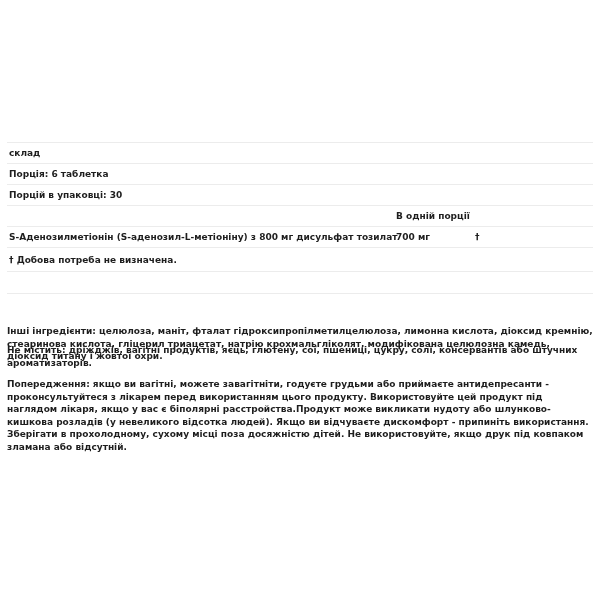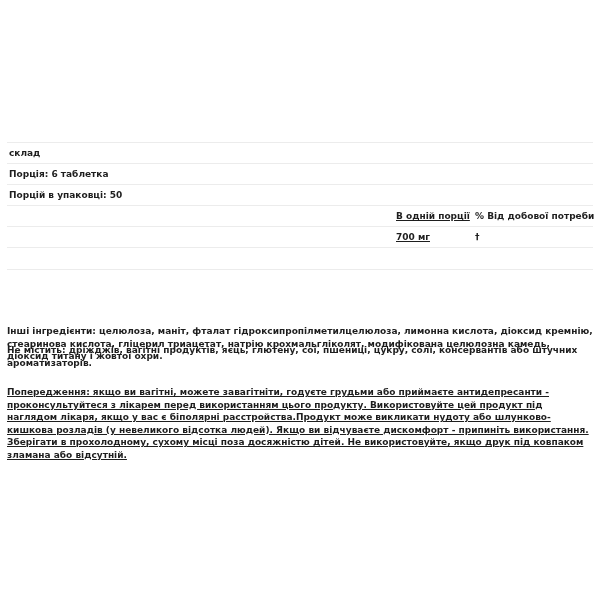--- a/index.html
+++ b/index.html
@@ -17,51 +17,54 @@
     height: 21px;
     font-size: 9px;
     font-weight: bold;
     line-height: 21px;
     padding-left: 2px;
     box-sizing: border-box;
     white-space: nowrap;
   }
   .row.last { border-bottom: 1px solid #ececec; }
   .row.tall { height: 24px; line-height: 24px; }
-  .col-a { position: absolute; left: 389px; top: 0; text-decoration: underline; }
+  .col-a { position: absolute; left: 389px; top: 0; }
   .col-b { position: absolute; left: 468px; top: 0; }
   .spacer { height: 23px; }
   .para {
     position: absolute; left: 7px; width: 586px;
     font-size: 9px; font-weight: bold; line-height: 12.5px;
     margin: 0; padding-left: 0;
   }
   #p-other { top: 317px; margin-top: 8px; }
   #p-free  { top: 344px; }
-  #p-warn  { top: 386px; text-decoration: underline; }
+  #p-warn  { top: 378px; }
 </style>
 </head>
 <body>
 
 <div class="facts">
   <div class="row">
     <span>склад</span>
   </div>
   <div class="row">
     <span>Порція: 6 таблетка</span>
   </div>
   <div class="row">
-    <span>Порцій в упаковці: 50</span>
+    <span>Порцій в упаковці: 30</span>
   </div>
   <div class="row">
     <span class="col-a">В одній порції</span>
-    <span class="col-b">% Від добової потреби</span>
   </div>
   <div class="row">
+    <span>S-Аденозилметіонін (S-аденозил-L-метіоніну) з 800 мг дисульфат тозилат</span>
     <span class="col-a">700 мг</span>
     <span class="col-b">†</span>
+  </div>
+  <div class="row tall">
+    <span>† Добова потреба не визначена.</span>
   </div>
   <div class="row last spacer"></div>
 </div>
 
 <p class="para" id="p-other">Інші інгредієнти: целюлоза, маніт, фталат гідроксипропілметилцелюлоза, лимонна кислота, діоксид кремнію, стеаринова кислота, гліцерил триацетат, натрію крохмальгліколят, модифікована целюлозна камедь, діоксид титану і жовтої охри.</p>
 <p class="para" id="p-free">Не містить: дріжджів, вагітні продуктів, яєць, глютену, сої, пшениці, цукру, солі, консервантів або штучних ароматизаторів.</p>
 <p class="para" id="p-warn">Попередження: якщо ви вагітні, можете завагітніти, годуєте грудьми або приймаєте антидепресанти - проконсультуйтеся з лікарем перед використанням цього продукту. Використовуйте цей продукт під наглядом лікаря, якщо у вас є біполярні расстройства.Продукт може викликати нудоту або шлунково-кишкова розладів (у невеликого відсотка людей). Якщо ви відчуваєте дискомфорт - припиніть використання. Зберігати в прохолодному, сухому місці поза досяжністю дітей. Не використовуйте, якщо друк під ковпаком зламана або відсутній.</p>
 
 </body></html>

